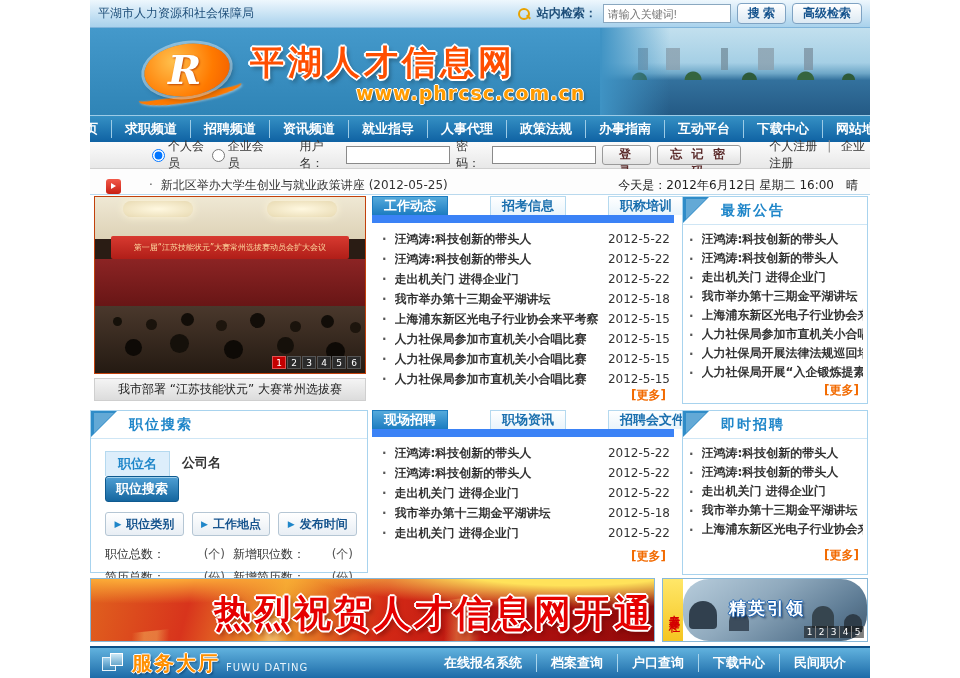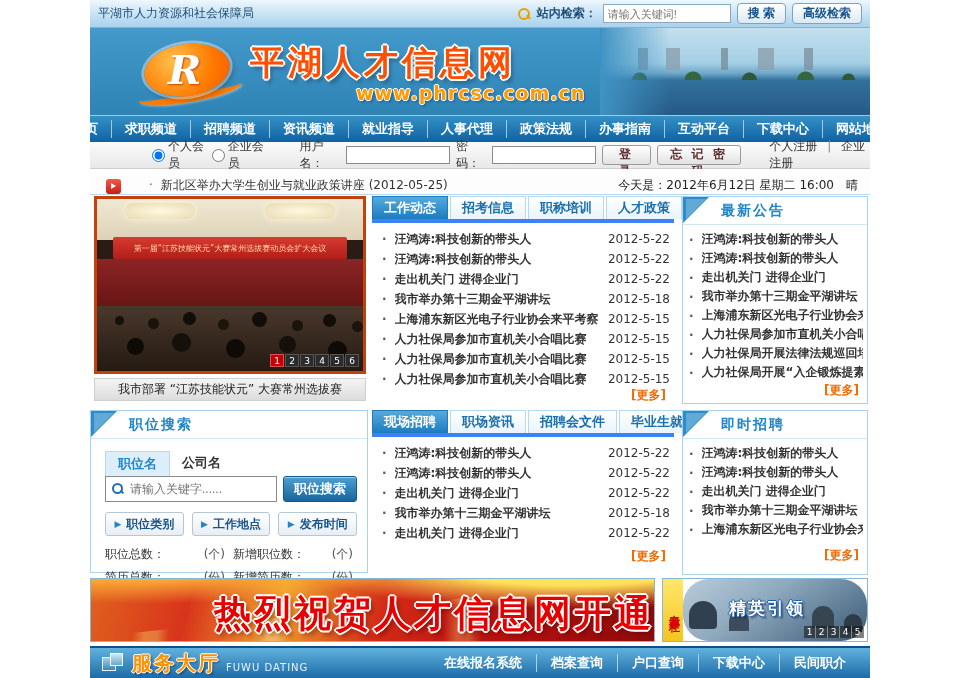--- a/index.html
+++ b/index.html
@@ -76,21 +76,21 @@
   .ticker-icon { width:15px; height:15px; margin-left:16px; border-radius:3px;
     background:linear-gradient(#f25a4a,#c81e12); position:relative; }
   .ticker-icon::after { content:""; position:absolute; left:5px; top:4px; width:0; height:0;
     border-left:5px solid #fff; border-top:3.5px solid transparent; border-bottom:3.5px solid transparent; }
   .ticker .news { margin-left:28px; cursor:pointer; }
   .ticker .news::before { content:"·"; margin-right:8px; color:#555; }
   .ticker .today { margin-left:auto; margin-right:12px; color:#222; }
 
   
   .col { position:absolute; }
-  .tabs-row { display:flex; border-bottom:4px solid #3b82f6; height:27px; }
+  .tabs-row { display:flex; border-bottom:8px solid #3b82f6; height:27px;gap:40px; }
   .tab { font-size:13px; font-weight:bold; color:#1a6fae; padding:0 11px; display:flex; align-items:center;
     background:linear-gradient(#ffffff,#e9f4fb); border:1px solid #b5d9ef; border-bottom:none; margin-right:2px; cursor:pointer; white-space:nowrap; }
   .tab.active { color:#fff; background:linear-gradient(#55aadc,#1c7cc0); border-color:#1c7cc0; }
   .news-list { list-style:none; padding:6px 4px 0 6px; }
   .news-list li { display:flex; align-items:center; height:20px; font-size:12px; color:#333; cursor:pointer; }
   .news-list li::before { content:"·"; font-weight:bold; color:#555; margin:0 8px 0 4px; }
   .news-list .t { flex:1; overflow:hidden; white-space:nowrap;font-weight:bold; }
   .news-list .d { margin-left:6px; color:#333; }
   .more { position:absolute; right:8px; font-size:12px; font-weight:bold; color:#f26a00; cursor:pointer; }
 
@@ -99,21 +99,21 @@
   .panel-head { position:relative; height:28px; border-bottom:1px solid #cfe6f5; display:flex; align-items:center; }
   .corner { position:absolute; left:0; top:0; width:0; height:0;
     border-top:26px solid #2f8cc8; border-right:26px solid transparent; }
   .corner::after { content:""; position:absolute; left:3px; top:-24px; width:0; height:0;
     border-top:20px solid #fff; border-right:20px solid transparent; opacity:.25; }
   .panel-title { margin-left:38px; font-size:14px; font-weight:bold; color:#1f86c9; letter-spacing:2px; }
   .panel .news-list li { height:19px; }
   .panel .news-list { padding:5px 4px 0 2px; }
 
   
-  .photo { position:absolute; left:4px; top:196px; width:272px; height:178px; border:3px solid #c2410c; background:#2a1c14; overflow:hidden; cursor:pointer; }
+  .photo { position:absolute; left:4px; top:196px; width:272px; height:178px; border:1px solid #c2410c; background:#2a1c14; overflow:hidden; cursor:pointer; }
   .ph-ceiling { position:absolute; left:0; top:0; width:100%; height:24%; background:linear-gradient(#efe8d4,#ddd2b6); }
   .ph-light { position:absolute; top:4px; width:70px; height:16px; border-radius:8px; background:radial-gradient(#fff8e0,#e8dab2); box-shadow:0 0 8px #fff6d8; }
   .ph-banner { position:absolute; left:6%; top:22%; width:88%; height:13%; background:linear-gradient(#d83a30,#b01e18); border-radius:2px;
     display:flex; align-items:center; justify-content:center; }
   .ph-banner span { color:#ffd9a0; font-size:8px; white-space:nowrap; overflow:hidden; }
   .ph-wall { position:absolute; left:0; top:35%; width:100%; height:30%; background:linear-gradient(#8c2424,#641414); }
   .ph-crowd { position:absolute; left:0; top:62%; width:100%; height:38%; background:linear-gradient(#4a382c,#241a12); }
   .ph-heads { position:absolute; left:18px; top:68%; width:9px; height:9px; border-radius:50%; background:#151009;
     box-shadow:34px 3px 0 1px #1a130c, 70px -2px 0 2px #120d08, 104px 4px 0 1px #1d150d, 140px -1px 0 3px #120d08,
                178px 5px 0 1px #1a130c, 210px 0 0 2px #120d08, 238px 6px 0 1px #1d150d,
@@ -363,24 +363,20 @@
   <div class="col panel jobsearch">
     <div class="panel-head">
       <span class="corner"></span>
       <span class="panel-title">职位搜索</span>
     </div>
     <div class="js-tabs">
       <span class="js-tab">职位名</span>
       <span class="js-tab alt">公司名</span>
     </div>
     <div class="js-input-row">
-      <div class="js-input">
-        <span class="mag2"></span>
-        <input type="text" placeholder="请输入关键字......" style="">
-      </div>
       <button class="btn-blue">职位搜索</button>
     </div>
     <div class="js-filters">
 
     <div class="js-filter">职位类别</div>
           <div class="js-filter">工作地点</div>
           <div class="js-filter">发布时间</div>
         </div>
     <div class="js-stats">
 

